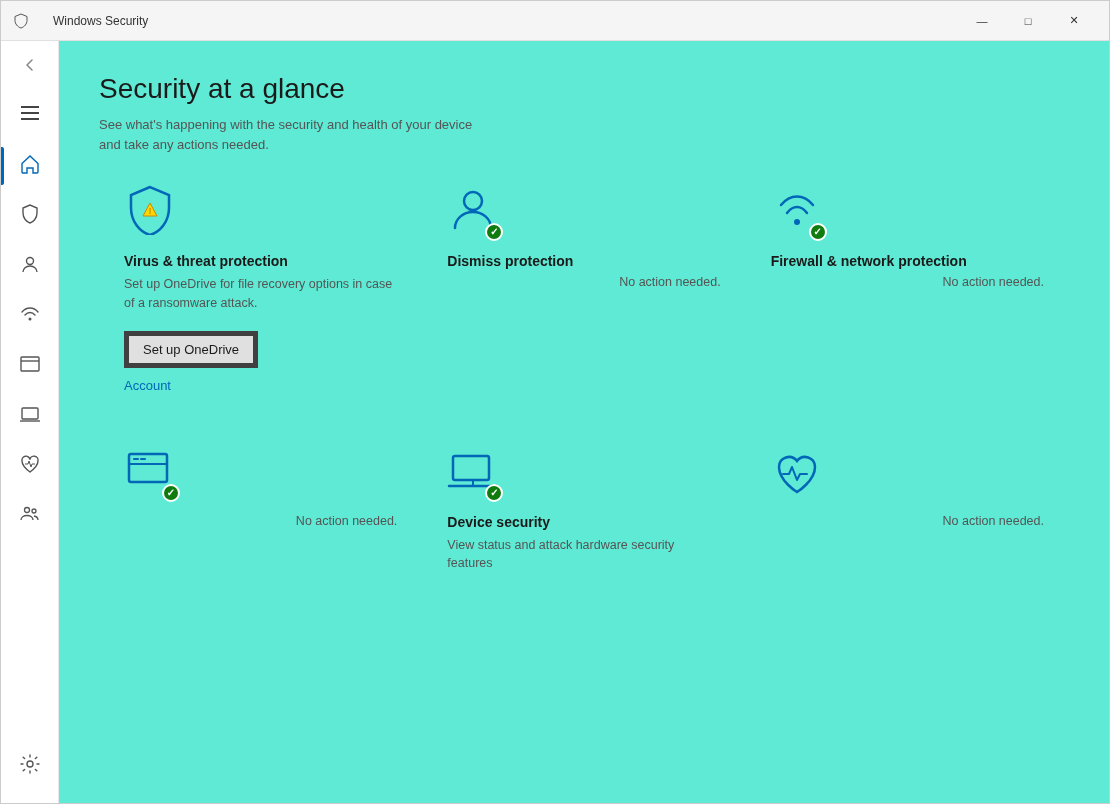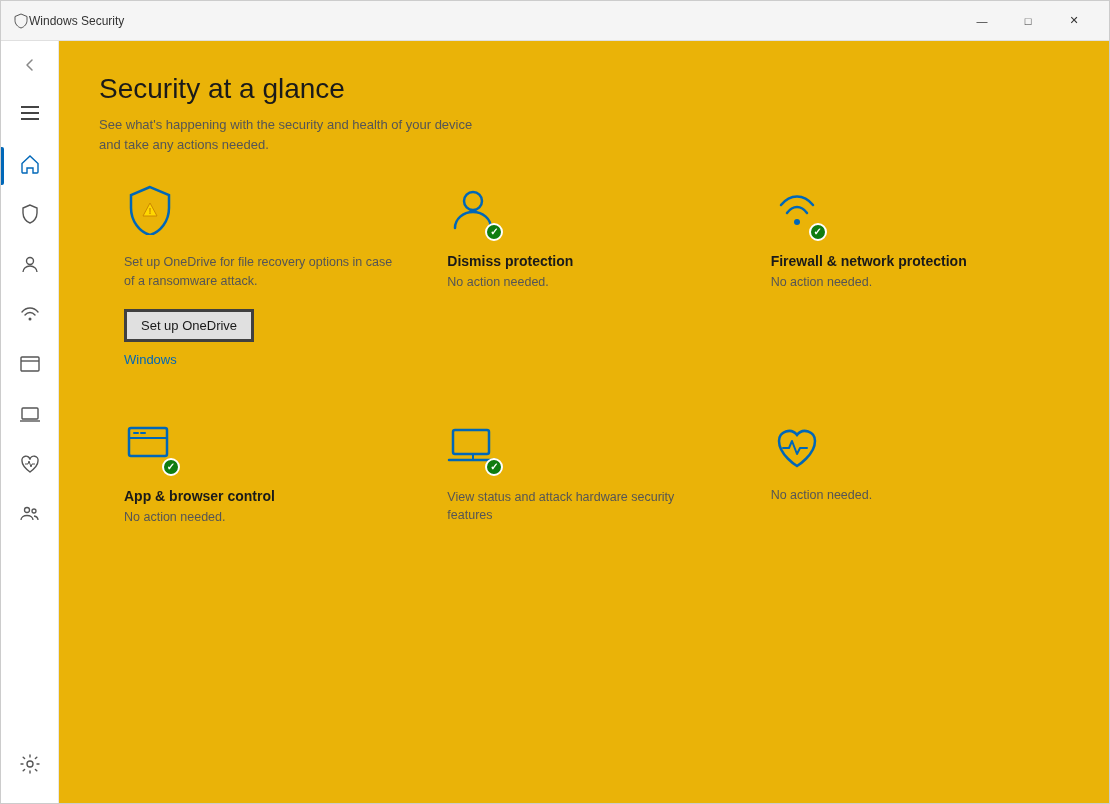--- a/index.html
+++ b/index.html
@@ -25,21 +25,21 @@
       border-bottom: 1px solid #e0e0e0;
       display: flex;
       align-items: center;
       justify-content: space-between;
       padding: 0 12px 0 12px;
       flex-shrink: 0;
     }
     .title-bar-left {
       display: flex;
       align-items: center;
-      gap: 0;
+      gap: 24px;
     }
     .title-bar-title {
       font-size: 12px;
       color: #333;
       font-weight: 400;
     }
     .title-bar-controls {
       display: flex;
       gap: 0;
     }
@@ -133,21 +133,21 @@
       width: 22px;
       height: 22px;
     }
     .settings-area {
       margin-top: auto;
       padding-bottom: 12px;
     }
     
     .main-content {
       flex: 1;
-      background: #eab308;
+      background: #5eead4;
       overflow-y: auto;
       padding: 32px 40px 44px 40px;
     }
     .page-title {
       font-size: 28px;
       font-weight: 300;
       color: #1a1a1a;
       margin-bottom: 10px;
     }
     .page-subtitle {
@@ -181,38 +181,39 @@
     .card-desc {
       font-size: 12.5px;
       color: #555;
       line-height: 1.5;
       margin-bottom: 10px;
     }
     .card-btn {
       display: inline-block;
       padding: 6px 14px;
       background: #e0e0e0;
-      border: 3px solid #404040;
+      border: 5px solid #404040;
       font-size: 13px;
       cursor: pointer;
       color: #1a1a1a;
       margin-top: 8px;
       text-align: right;
     }
     .dismiss-link {
       font-size: 13px;
       color: #0067b8;
       cursor: pointer;
       margin-top: 10px;
       display: inline-block;
     }
     
     .status-ok {
       font-size: 12.5px;
       color: #555;
+      text-align: right;
     }
     
     .icon-with-badge {
       position: relative;
       display: inline-block;
     }
     .badge-check {
       position: absolute;
       bottom: -2px;
       right: -4px;
@@ -367,24 +368,25 @@
           <div class="card-icon">
             <div class="icon-with-badge">
               <svg width="52" height="52" viewBox="0 0 52 52" fill="none">
                 <path d="M26 4L7 12v13c0 13 8.5 24 19 27 10.5-3 19-14 19-27V12L26 4z" stroke="#0067b8" stroke-width="2.5" fill="none"></path>
 
                 <path d="M26 20l-7 13h14L26 20z" fill="#ffd700" stroke="#cc8800" stroke-width="1"></path>
                 <text x="26" y="31" text-anchor="middle" font-size="9" font-weight="bold" fill="#cc8800">!</text>
               </svg>
             </div>
           </div>
+          <div class="card-title">Virus &amp; threat protection</div>
           <div class="card-desc">Set up OneDrive for file recovery options in case of a ransomware attack.</div>
           <button class="card-btn">Set up OneDrive</button>
           <br>
-          <a class="dismiss-link">Windows</a>
+          <a class="dismiss-link">Account</a>
         </div>
 
         <div class="card">
           <div class="card-icon">
             <div class="icon-with-badge">
               <svg width="52" height="52" viewBox="0 0 52 52" fill="none">
                 <circle cx="26" cy="18" r="9" stroke="#0067b8" stroke-width="2.5" fill="none"></circle>
                 <path d="M8 45c0-9 8-16 18-16s18 7 18 16" stroke="#0067b8" stroke-width="2.5" fill="none" stroke-linecap="round"></path>
               </svg>
               <div class="badge-check"></div>
@@ -418,36 +420,36 @@
             <div class="icon-with-badge">
               <svg width="52" height="52" viewBox="0 0 52 52" fill="none">
                 <rect x="5" y="10" width="38" height="28" rx="2" stroke="#0067b8" stroke-width="2.5" fill="none"></rect>
                 <line x1="5" y1="20" x2="43" y2="20" stroke="#0067b8" stroke-width="2"></line>
                 <line x1="10" y1="15" x2="14" y2="15" stroke="#0067b8" stroke-width="2" stroke-linecap="round"></line>
                 <line x1="17" y1="15" x2="21" y2="15" stroke="#0067b8" stroke-width="2" stroke-linecap="round"></line>
               </svg>
               <div class="badge-check"></div>
             </div>
           </div>
-          <div class="card-title">App &amp; browser control</div>
           <div class="status-ok">No action needed.</div>
         </div>
 
         <div class="card">
           <div class="card-icon">
             <div class="icon-with-badge">
               <svg width="52" height="52" viewBox="0 0 52 52" fill="none">
                 <rect x="6" y="12" width="36" height="24" rx="2" stroke="#0067b8" stroke-width="2.5" fill="none"></rect>
                 <line x1="2" y1="42" x2="50" y2="42" stroke="#0067b8" stroke-width="2.5" stroke-linecap="round"></line>
                 <line x1="22" y1="36" x2="30" y2="36" stroke="#0067b8" stroke-width="2"></line>
                 <line x1="26" y1="36" x2="26" y2="42" stroke="#0067b8" stroke-width="2"></line>
               </svg>
               <div class="badge-check"></div>
             </div>
           </div>
+          <div class="card-title">Device security</div>
           <div class="card-desc">View status and attack hardware security features</div>
         </div>
 
         <div class="card">
           <div class="card-icon">
             <svg width="52" height="52" viewBox="0 0 52 52" fill="none">
               <path d="M26 44S8 33 8 19a10 10 0 0118-6 10 10 0 0118 6c0 14-18 25-18 25z" stroke="#0067b8" stroke-width="2.5" fill="none"></path>
               <polyline points="12,26 18,26 21,19 26,32 29,26 36,26" stroke="#0067b8" stroke-width="2" fill="none" stroke-linecap="round" stroke-linejoin="round"></polyline>
             </svg>
           </div>

